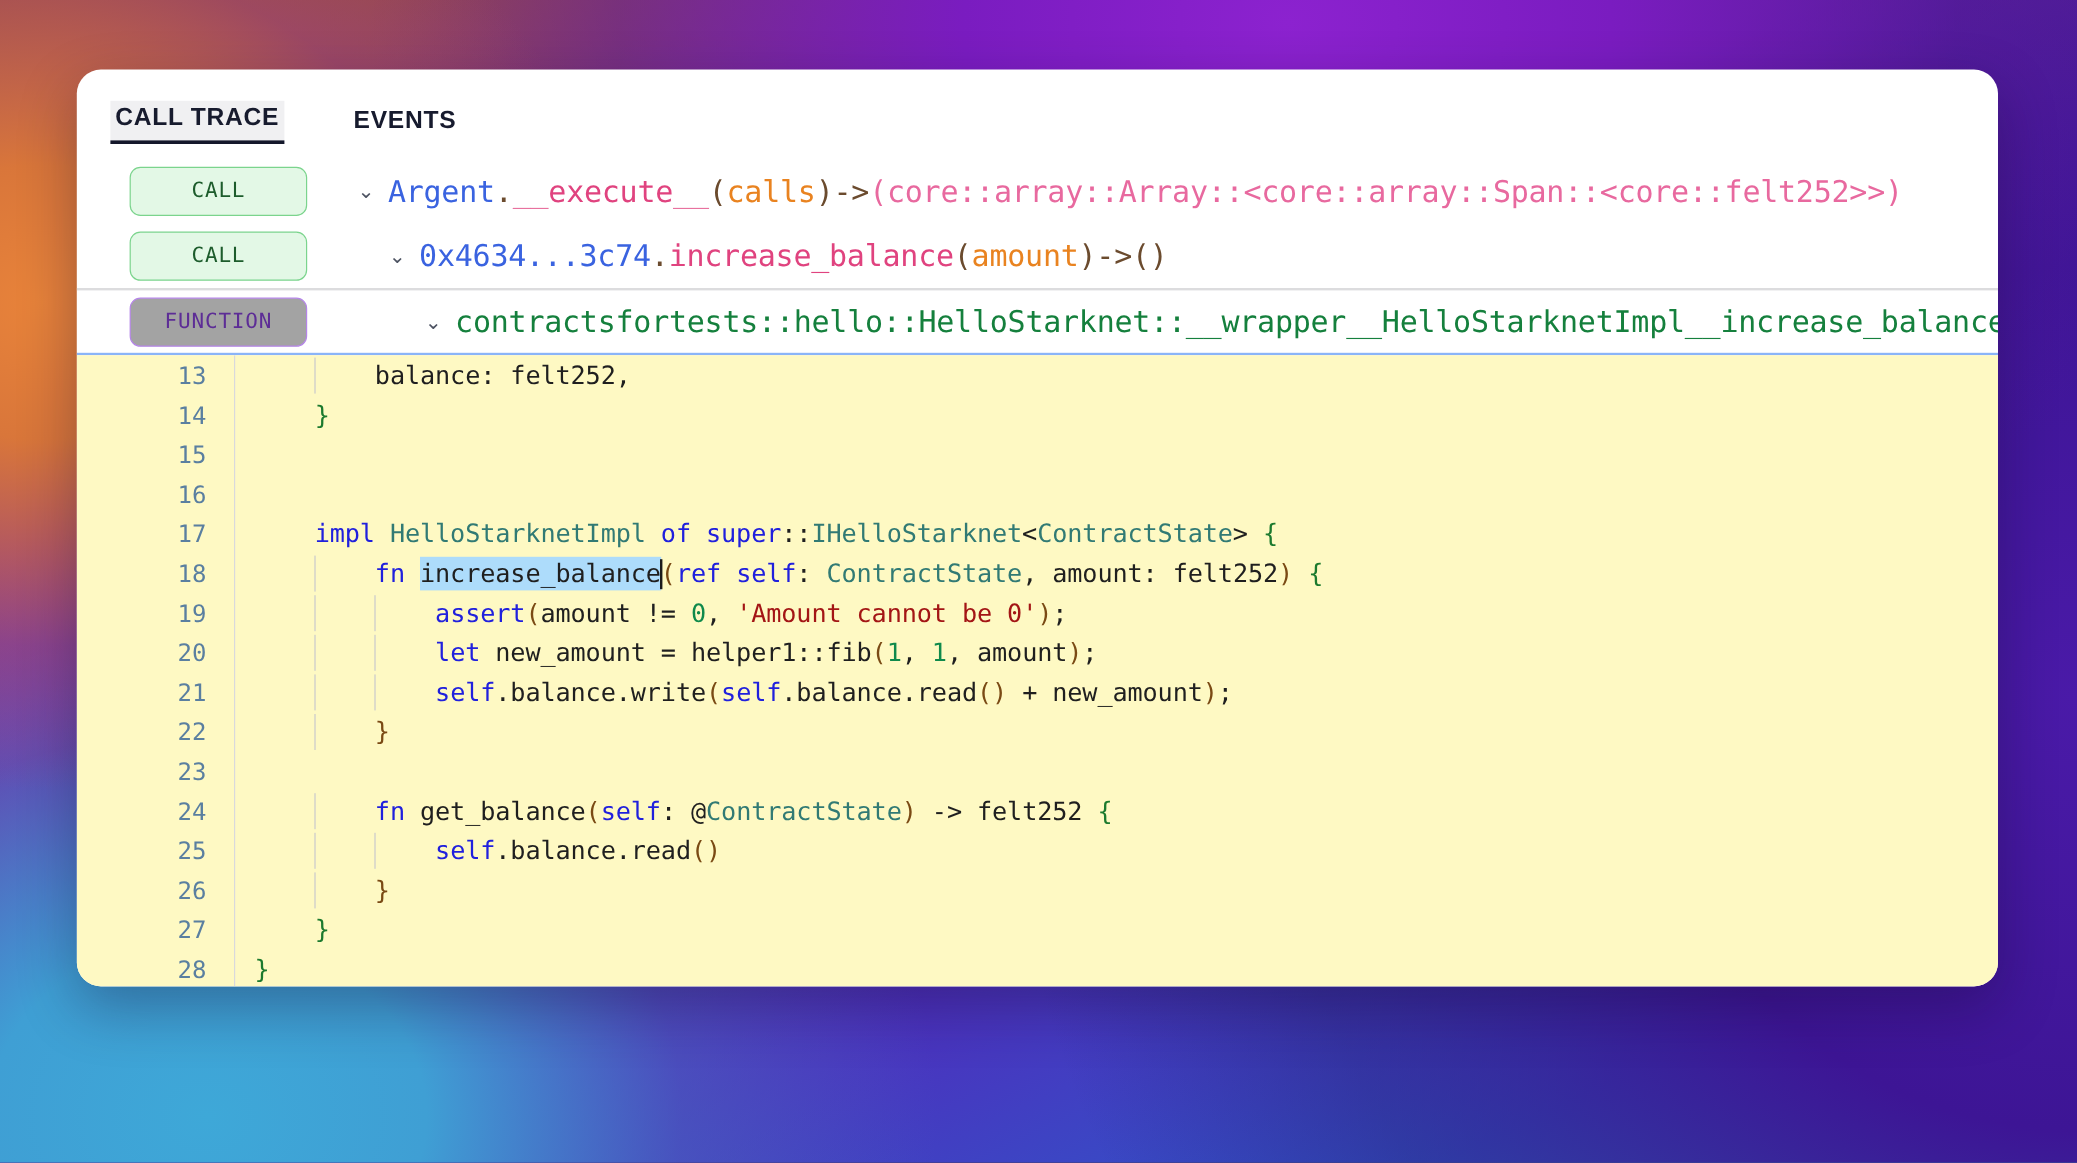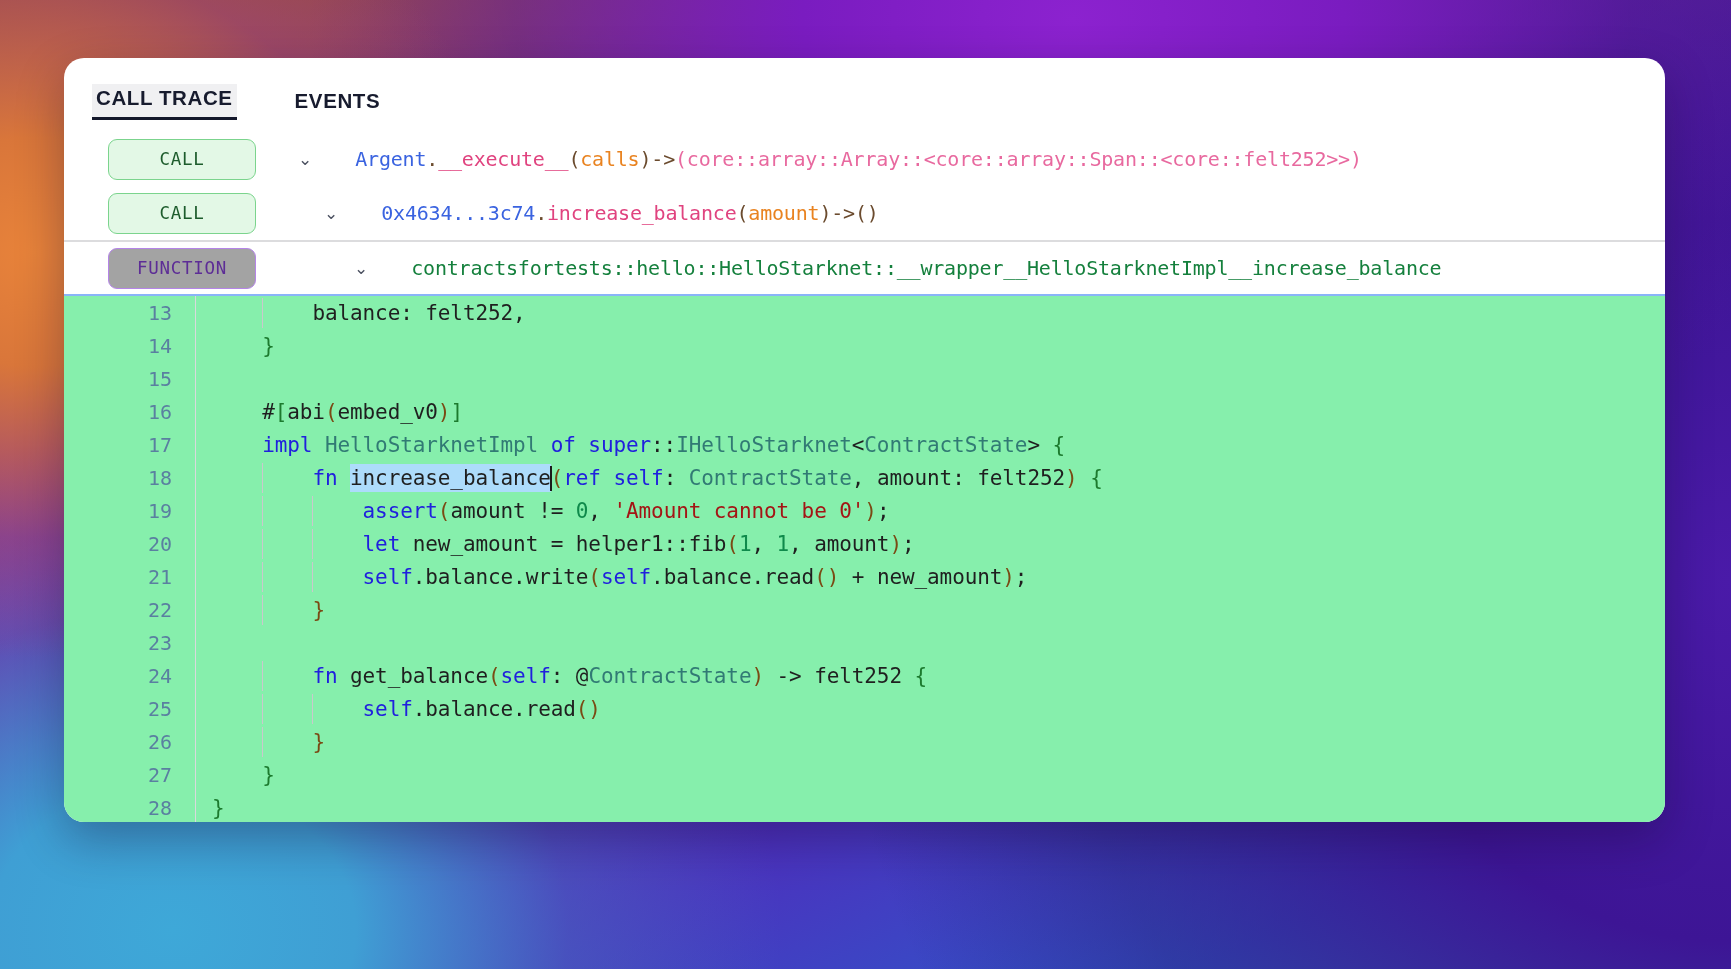--- a/index.html
+++ b/index.html
@@ -93,44 +93,43 @@
   .chev {
     flex: 0 0 auto;
     color: #4d5362;
     font-size: 17px;
     line-height: 1;
     margin-right: 11px;
     user-select: none;
   }
   .trace-label {
     font-family: "DejaVu Sans Mono", monospace;
-    font-size: 20px;
+    font-size: 25px;
     white-space: pre;
     overflow: hidden;
     letter-spacing: -0.2px;
-    margin-left: 32px;
   }
   .tcell { display: flex; align-items: center; }
   .ind0 { margin-left: 42px; }
   .ind1 { margin-left: 68px; }
   .ind2 { margin-left: 98px; }
 
   
   .t-obj   { color: #3a63e0; }
   .t-fn    { color: #e0437f; }
   .t-arg   { color: #e98320; }
   .t-punct { color: #6b4b2e; }
   .t-ret   { color: #e8699f; }
   .t-path  { color: #15803d; }
 
   
   #editor {
     flex: 1 1 auto;
     position: relative;
-    background: #86efac;
+    background: #fef9c3;
     overflow: hidden;
     font-family: "DejaVu Sans Mono", monospace;
     font-size: 21px;
   }
   .code-line {
     display: flex;
     height: 33px;
     align-items: center;
     white-space: pre;
   }
@@ -222,21 +221,21 @@
       </div>
     </div>
   </div>
 
   <div id="editor">
     <div class="gut-line"></div>
     <div id="code-lines">
         <div class="code-line"><div class="lnum">13</div><div class="lcode"><span>    </span><span class="guide"></span><span>    </span><span class="pl">balance</span><span class="pl">: </span><span class="pl">felt252</span><span class="pl">,</span></div></div>
         <div class="code-line"><div class="lnum">14</div><div class="lcode"><span>    </span><span class="gr">}</span></div></div>
         <div class="code-line"><div class="lnum">15</div><div class="lcode"></div></div>
-        <div class="code-line"><div class="lnum">16</div><div class="lcode"><span>    </span><span class="pl">#</span><span class="gr">[</span><span class="pl">abi</span><span class="pn">(</span><span class="pl">embed_v0</span><span class="pn">)</span><span class="gr">]</span></div></div>
+        <div class="code-line"><div class="lnum">16</div></div>
         <div class="code-line"><div class="lnum">17</div><div class="lcode"><span>    </span><span class="k">impl</span><span class="pl"> </span><span class="ty">HelloStarknetImpl</span><span class="pl"> </span><span class="k">of</span><span class="pl"> </span><span class="k">super</span><span class="pl">::</span><span class="ty">IHelloStarknet</span><span class="pl">&lt;</span><span class="ty">ContractState</span><span class="pl">&gt; </span><span class="gr">{</span></div></div>
         <div class="code-line"><div class="lnum">18</div><div class="lcode"><span>    </span><span class="guide"></span><span>    </span><span class="k">fn</span><span class="pl"> </span><span class="pl sel">increase_balance</span><span class="caret"></span><span class="pn">(</span><span class="k">ref</span><span class="pl"> </span><span class="k">self</span><span class="pl">: </span><span class="ty">ContractState</span><span class="pl">, amount: felt252</span><span class="pn">)</span><span class="pl"> </span><span class="gr">{</span></div></div>
         <div class="code-line"><div class="lnum">19</div><div class="lcode"><span>    </span><span class="guide"></span><span>    </span><span class="guide"></span><span>    </span><span class="k">assert</span><span class="pn">(</span><span class="pl">amount != </span><span class="num">0</span><span class="pl">, </span><span class="str">'Amount cannot be 0'</span><span class="pn">)</span><span class="pl">;</span></div></div>
         <div class="code-line"><div class="lnum">20</div><div class="lcode"><span>    </span><span class="guide"></span><span>    </span><span class="guide"></span><span>    </span><span class="k">let</span><span class="pl"> new_amount = helper1::fib</span><span class="pn">(</span><span class="num">1</span><span class="pl">, </span><span class="num">1</span><span class="pl">, amount</span><span class="pn">)</span><span class="pl">;</span></div></div>
         <div class="code-line"><div class="lnum">21</div><div class="lcode"><span>    </span><span class="guide"></span><span>    </span><span class="guide"></span><span>    </span><span class="k">self</span><span class="pl">.balance.write</span><span class="pn">(</span><span class="k">self</span><span class="pl">.balance.read</span><span class="pn">()</span><span class="pl"> + new_amount</span><span class="pn">)</span><span class="pl">;</span></div></div>
         <div class="code-line"><div class="lnum">22</div><div class="lcode"><span>    </span><span class="guide"></span><span>    </span><span class="pn">}</span></div></div>
         <div class="code-line"><div class="lnum">23</div><div class="lcode"></div></div>
         <div class="code-line"><div class="lnum">24</div><div class="lcode"><span>    </span><span class="guide"></span><span>    </span><span class="k">fn</span><span class="pl"> get_balance</span><span class="pn">(</span><span class="k">self</span><span class="pl">: @</span><span class="ty">ContractState</span><span class="pn">)</span><span class="pl"> -&gt; felt252 </span><span class="gr">{</span></div></div>
         <div class="code-line"><div class="lnum">25</div><div class="lcode"><span>    </span><span class="guide"></span><span>    </span><span class="guide"></span><span>    </span><span class="k">self</span><span class="pl">.balance.read</span><span class="pn">()</span></div></div>
         <div class="code-line"><div class="lnum">26</div><div class="lcode"><span>    </span><span class="guide"></span><span>    </span><span class="pn">}</span></div></div>

